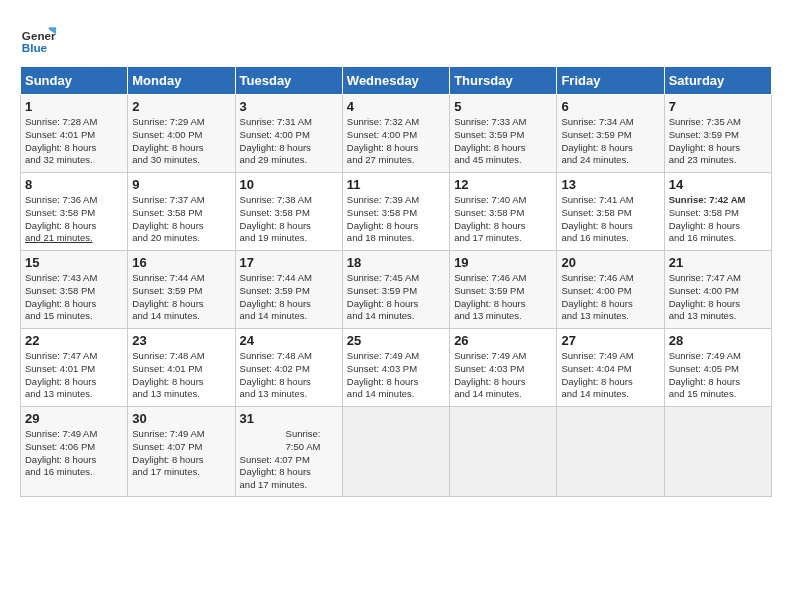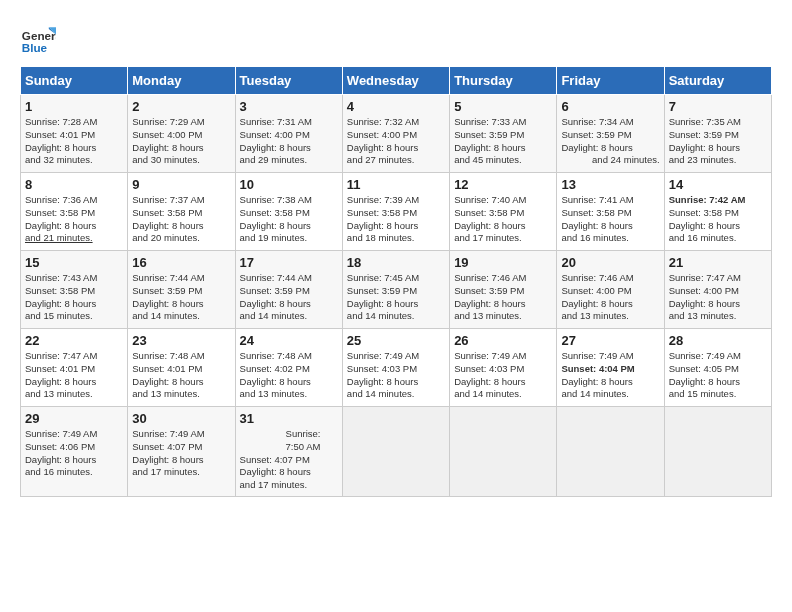--- a/index.html
+++ b/index.html
@@ -140,21 +140,21 @@
           <span style="display: block; line-height: 1.35;">Sunrise: 7:33 AM</span>
           <span style="display: block; line-height: 1.35;">Sunset: 3:59 PM</span>
           <span style="display: block; line-height: 1.35;">Daylight: 8 hours</span>
           <span style="display: block; line-height: 1.35;">and 45 minutes.</span>
         </td>
         <td>
           <span class="day-num">6</span>
           <span style="display: block; line-height: 1.35;">Sunrise: 7:34 AM</span>
           <span style="display: block; line-height: 1.35;">Sunset: 3:59 PM</span>
           <span style="display: block; line-height: 1.35;">Daylight: 8 hours</span>
-          <span style="display: block; line-height: 1.35; text-align: right;">and 24 minutes.</span>
+          <span style="display: block; line-height: 1.35;">and 24 minutes.</span>
         </td>
         <td>
           <span class="day-num">7</span>
           <span style="display: block; line-height: 1.35;">Sunrise: 7:35 AM</span>
           <span style="display: block; line-height: 1.35;">Sunset: 3:59 PM</span>
           <span style="display: block; line-height: 1.35;">Daylight: 8 hours</span>
           <span style="display: block; line-height: 1.35;">and 23 minutes.</span>
         </td>
       </tr>
       <tr>
@@ -291,21 +291,21 @@
         <td>
           <span class="day-num">26</span>
           <span style="display: block; line-height: 1.35;">Sunrise: 7:49 AM</span>
           <span style="display: block; line-height: 1.35;">Sunset: 4:03 PM</span>
           <span style="display: block; line-height: 1.35;">Daylight: 8 hours</span>
           <span style="display: block; line-height: 1.35;">and 14 minutes.</span>
         </td>
         <td>
           <span class="day-num">27</span>
           <span style="display: block; line-height: 1.35;">Sunrise: 7:49 AM</span>
-          <span style="display: block; line-height: 1.35; font-weight: bold;">Sunset: 4:04 PM</span>
+          <span style="display: block; line-height: 1.35;">Sunset: 4:04 PM</span>
           <span style="display: block; line-height: 1.35;">Daylight: 8 hours</span>
           <span style="display: block; line-height: 1.35;">and 14 minutes.</span>
         </td>
         <td>
           <span class="day-num">28</span>
           <span style="display: block; line-height: 1.35;">Sunrise: 7:49 AM</span>
           <span style="display: block; line-height: 1.35;">Sunset: 4:05 PM</span>
           <span style="display: block; line-height: 1.35;">Daylight: 8 hours</span>
           <span style="display: block; line-height: 1.35;">and 15 minutes.</span>
         </td>

